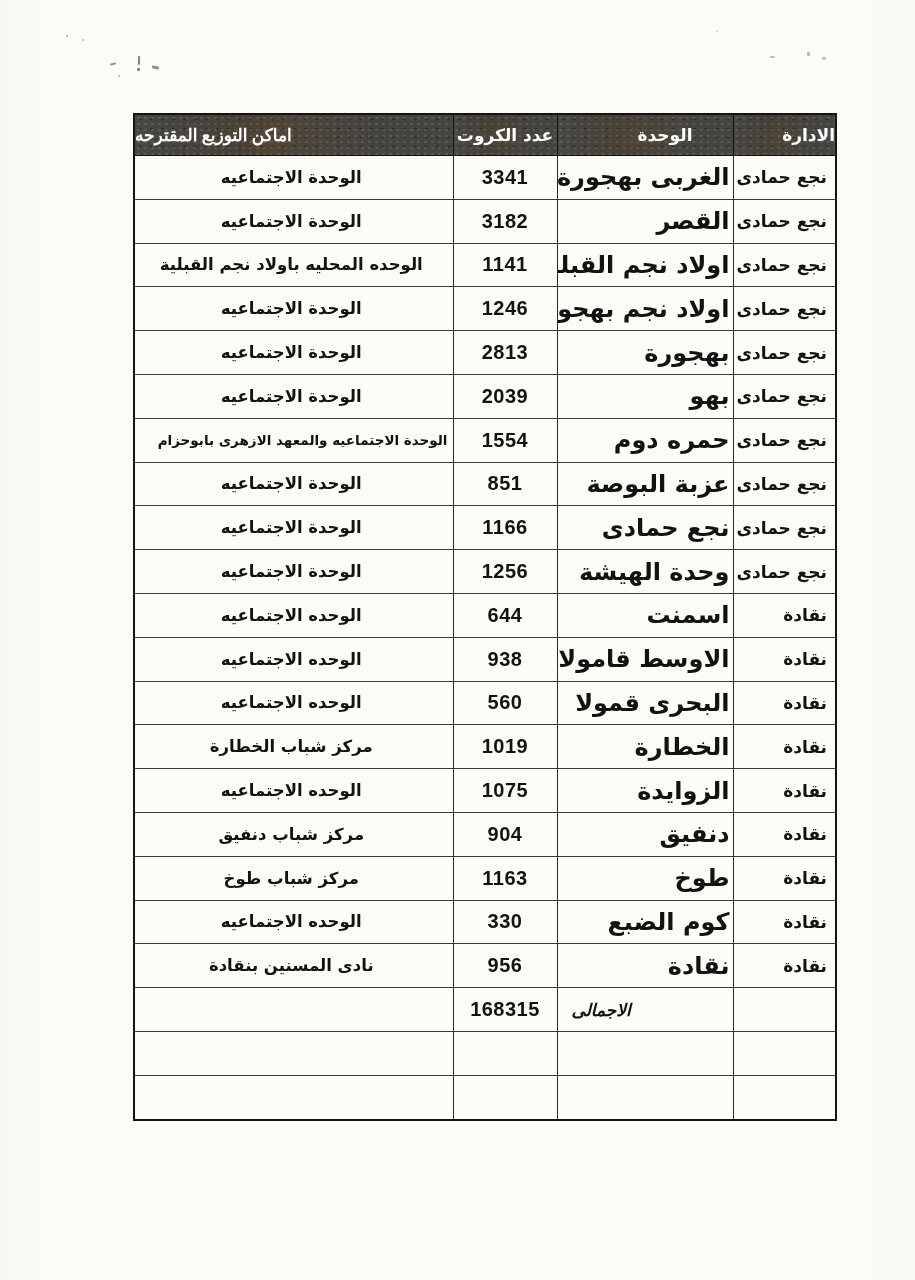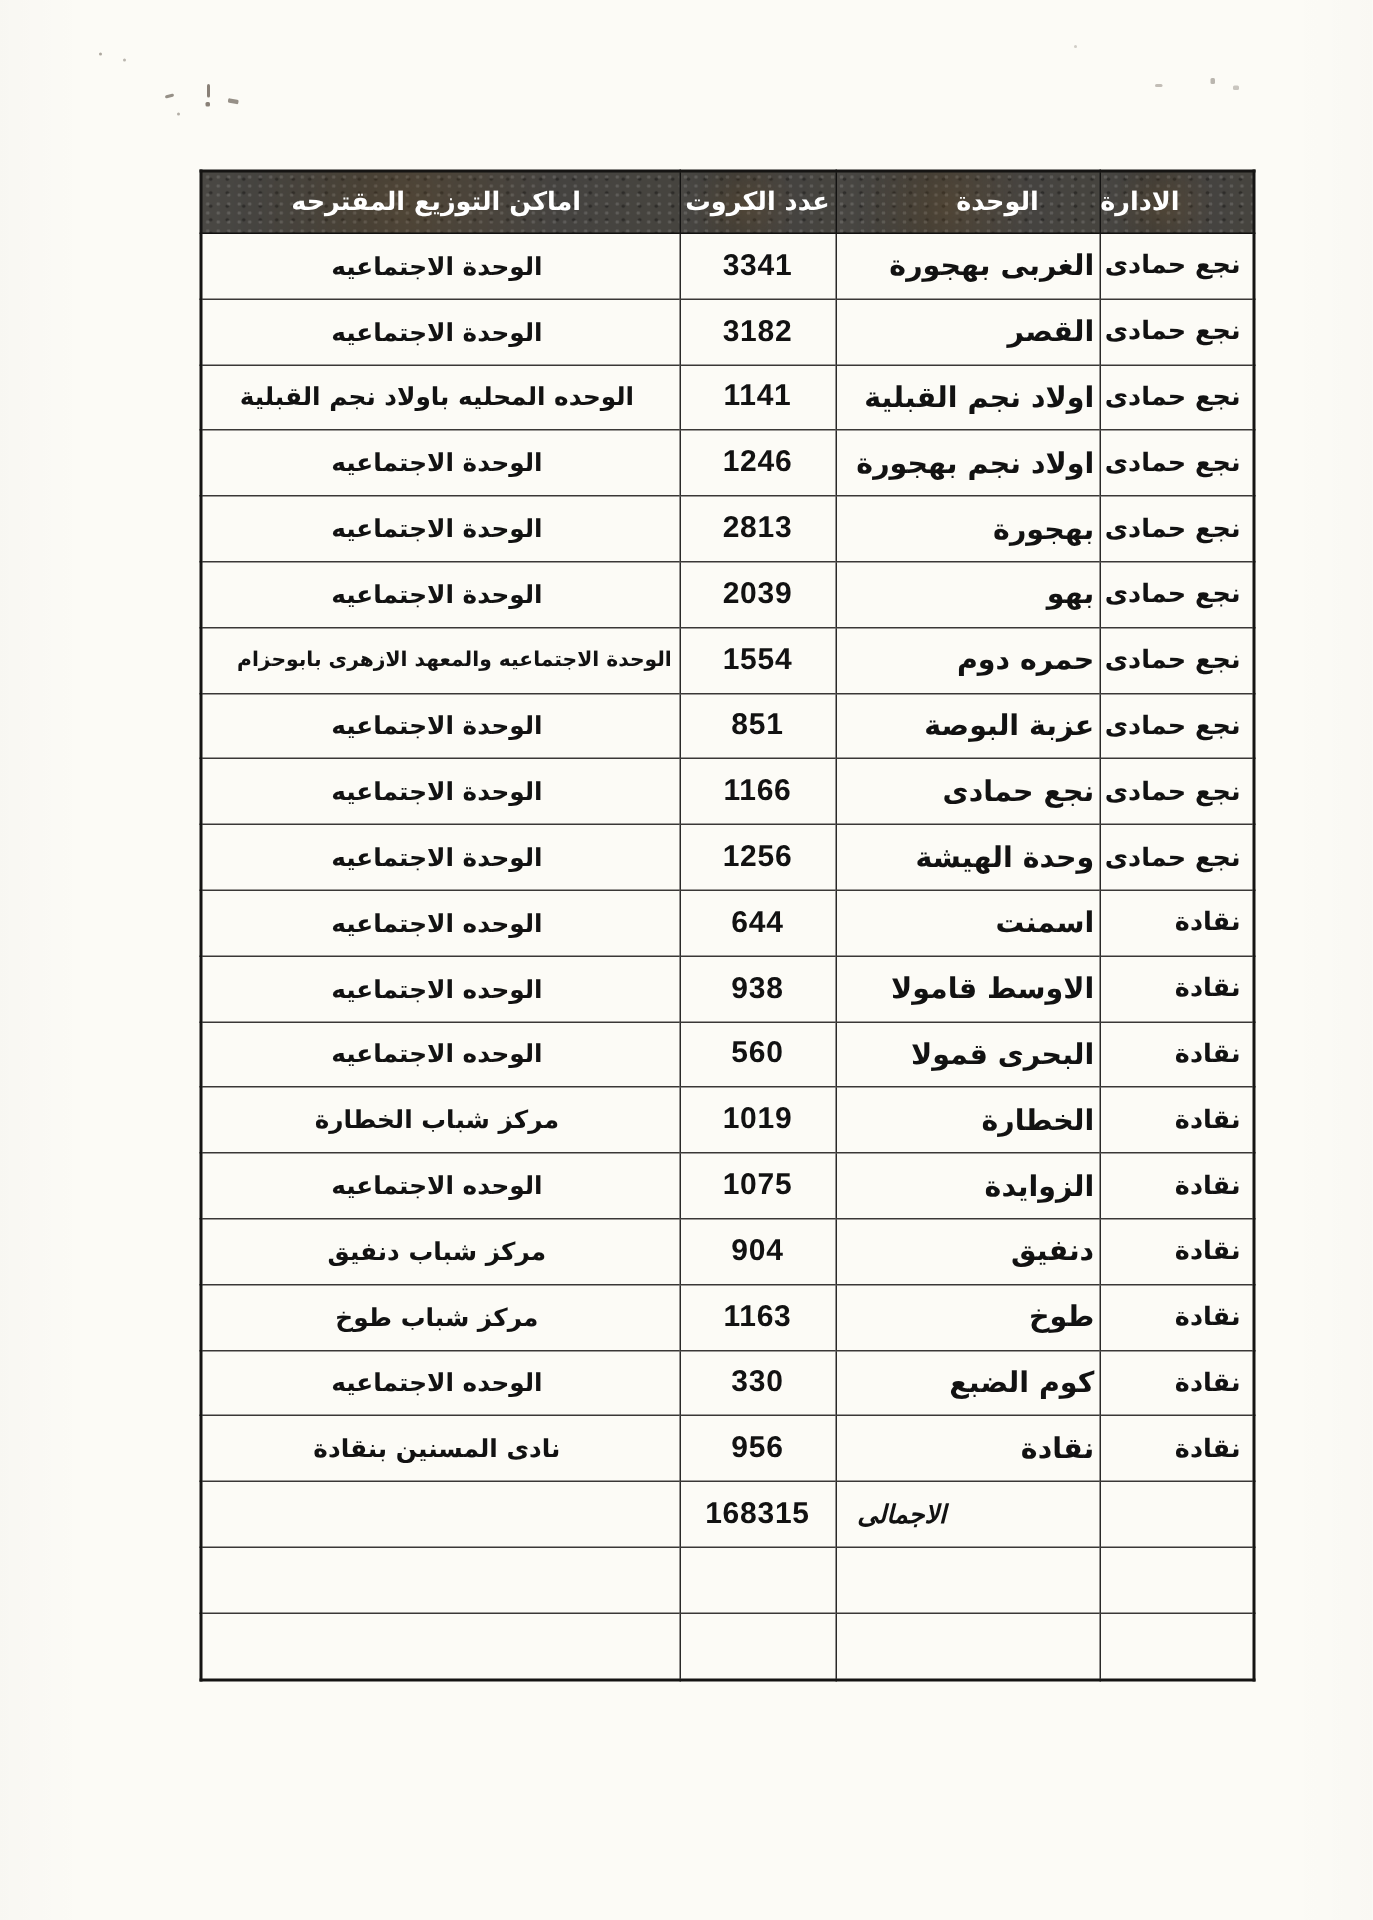--- a/index.html
+++ b/index.html
@@ -52,42 +52,42 @@
     letter-spacing: 0.2px;
     border: 1.6px solid #131211;
     background-color: #403e3a;
     background-image:
       radial-gradient(circle at 42% 55%, rgba(146,102,44,0.22), rgba(146,102,44,0) 55%),
       radial-gradient(rgba(255,255,255,0.13) 1px, transparent 1.5px),
       radial-gradient(rgba(0,0,0,0.35) 1px, transparent 1.5px),
       linear-gradient(90deg, #4a4844, #3b3a37 35%, #454340 70%, #46443f);
     background-size: 100% 100%, 7px 6px, 11px 9px, 100% 100%;
   }
-  th.h-admin { text-align: left; margin-top: 12px; }
+  th.h-admin { text-align: right; margin-top: 12px; }
   th.h-unit  { text-align: right; padding-right: 40px; }
   th.h-cards { text-align: center; margin-top: 36px; }
-  th.h-loc   { text-align: center; padding-right: 6px; }
+  th.h-loc   { text-align: left; padding-right: 6px; font-family: Liberation Serif, serif; }
 
   tbody td {
     height: 42.8px;
     padding: 0;
     border: 1.4px solid #2a2928;
     font-weight: bold;
     color: #121212;
     white-space: nowrap;
     overflow: hidden;
   }
   td.c-admin {
     font-size: 17px;
     text-align: right;
     padding-right: 8px;
     padding-left: 2px;
   }
   td.c-unit {
-    font-size: 19px;
+    font-size: 24px;
     text-align: right;
     padding-right: 3px;
   }
   td.c-cards {
     font-size: 20px;
     text-align: center;
     letter-spacing: 0.5px;
     font-family: Liberation Sans, sans-serif;
   }
   td.c-loc {

